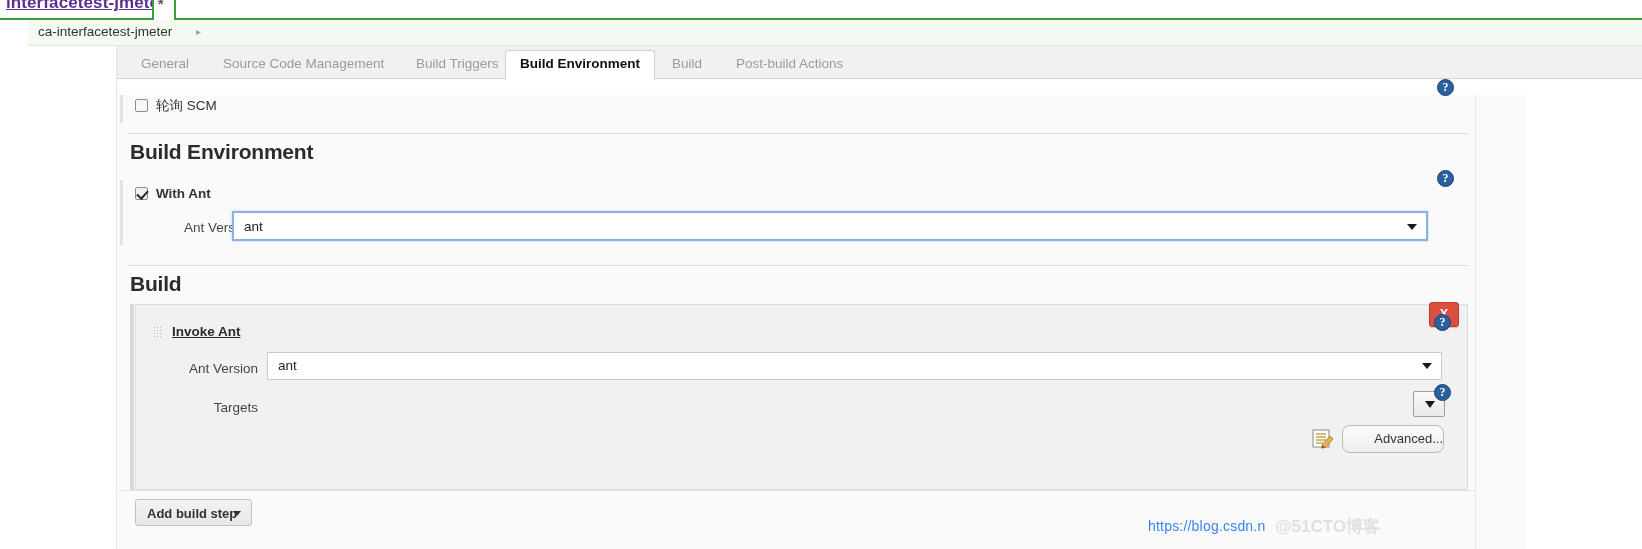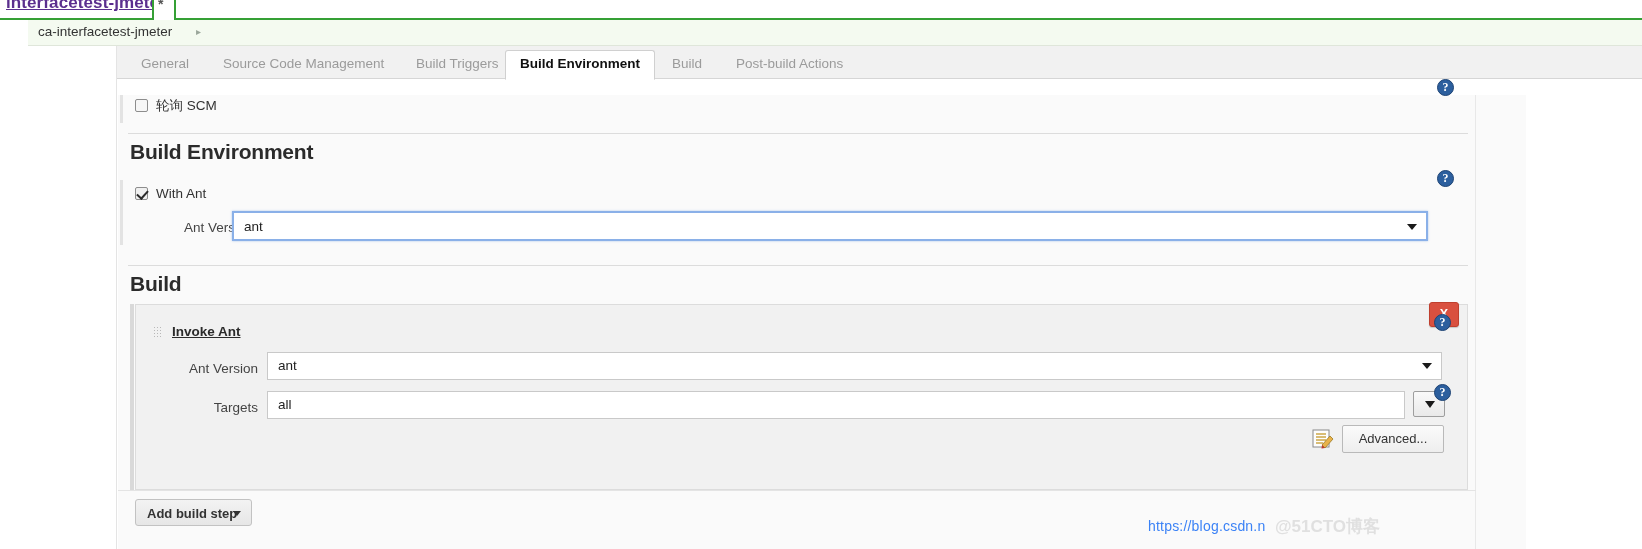--- a/index.html
+++ b/index.html
@@ -252,24 +252,24 @@
     font-size: 12.5px;
     font-weight: bold;
     text-align: center;
     cursor: pointer;
     box-shadow: 0 1px 1px rgba(0,0,0,0.18);
   }
   .btn-grey {
     position: absolute;
     background: linear-gradient(#fbfbfb, #eeeeee);
     border: 1px solid #b9b9b9;
-    border-radius: 2px;
+    border-radius: 8px;
     font-size: 13px;
     color: #333;
-    text-align: center;
+    text-align: right;
     cursor: pointer;
   }
   .btn-dropdown {
     position: absolute;
     background: linear-gradient(#fafafa, #e9e9e9);
     border: 1px solid #9e9e9e;
     border-radius: 2px;
     cursor: pointer;
   }
   .notepad-icon {
@@ -348,21 +348,21 @@
 
     <div class="vbar" style="left:2px; top:0px; height:28px;"></div>
     <div class="cb" style="left:17px; top:4px;"></div>
     <div class="cb-label" style="left:38px; top:2px;">轮询 SCM</div>
 
     <div class="sect-rule" style="left:10px; top:38px; width:1340px;"></div>
     <div class="sect-title" style="left:12px; top:45px;">Build Environment</div>
 
     <div class="vbar" style="left:2px; top:85px; height:65px;"></div>
     <div class="cb checked" style="left:17px; top:92px;"></div>
-    <div class="cb-label" style="left:38px; top:91px;">With Ant</div>
+    <div class="cb-label" style="left:38px; top:91px;font-weight:bold;">With Ant</div>
 
     <div class="field-label" style="left:10px; top:125px; width:125px;">Ant Version</div>
     <div class="select-box focused" style="left:114px; top:116px; width:1196px; height:30px;">
       <div class="select-val" style="top:6px;">ant</div>
       <div class="caret" style="right:9px; top:11px;"></div>
     </div>
 
     <div class="sect-rule" style="left:10px; top:170px; width:1340px;"></div>
     <div class="sect-title" style="left:12px; top:177px;">Build</div>
 
@@ -373,23 +373,20 @@
 
       <div class="btn-x" style="right:8px; top:-3px; width:30px; height:25px; line-height:23px;">X</div>
 
       <div class="field-label" style="left:0px; top:56px; width:122px;">Ant Version</div>
       <div class="select-box" style="left:131px; top:47px; width:1175px; height:28px;">
         <div class="select-val" style="top:5px;">ant</div>
         <div class="caret" style="right:9px; top:10px;"></div>
       </div>
 
       <div class="field-label" style="left:0px; top:95px; width:122px;">Targets</div>
-      <div class="text-input" style="left:131px; top:86px; width:1138px; height:28px;">
-        <div class="select-val" style="top:5px;">all</div>
-      </div>
       <div class="btn-dropdown" style="left:1277px; top:86px; width:32px; height:26px;">
         <div class="caret" style="left:11px; top:9px; border-top-width:7px;"></div>
       </div>
 
       <div class="notepad-icon" style="left:1176px; top:124px; width:22px; height:20px;">
         <svg width="22" height="20" viewBox="0 0 22 20">
           <rect x="1" y="1" width="16" height="17" fill="#fdfdfd" stroke="#8a8a8a" stroke-width="1"></rect>
           <line x1="4" y1="5" x2="14" y2="5" stroke="#c8a03a" stroke-width="1.4"></line>
           <line x1="4" y1="8" x2="14" y2="8" stroke="#c8a03a" stroke-width="1.4"></line>
           <line x1="4" y1="11" x2="14" y2="11" stroke="#c8a03a" stroke-width="1.4"></line>

